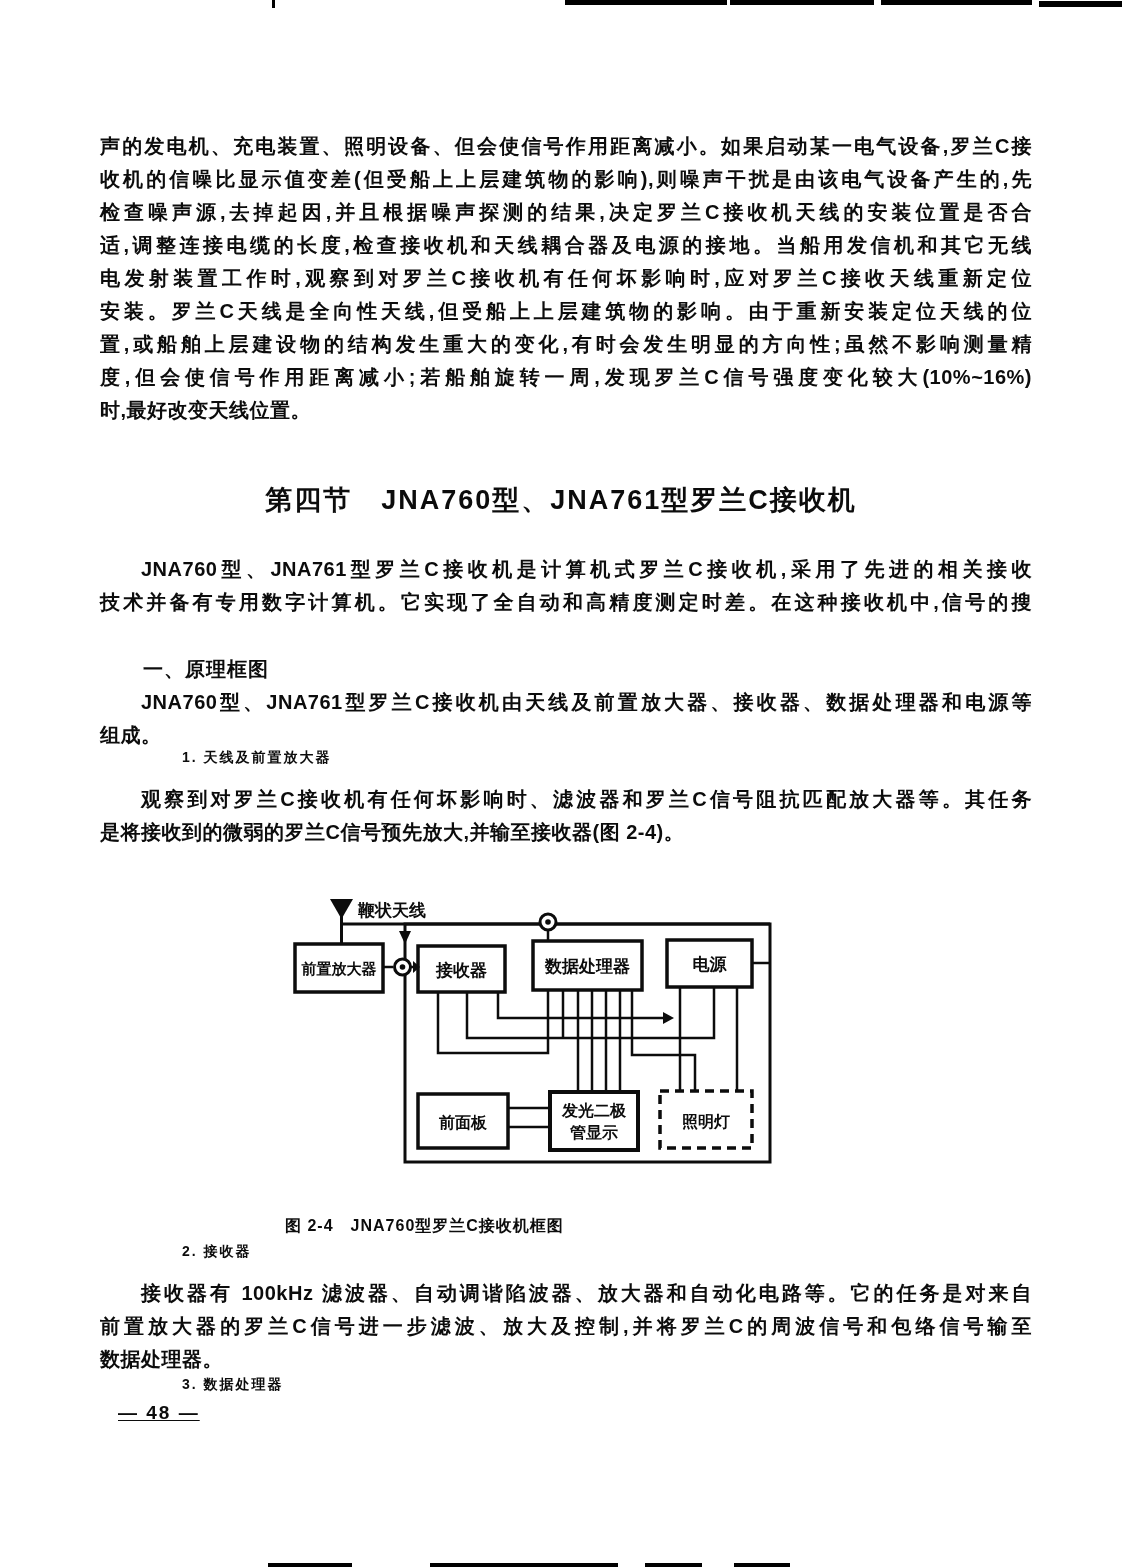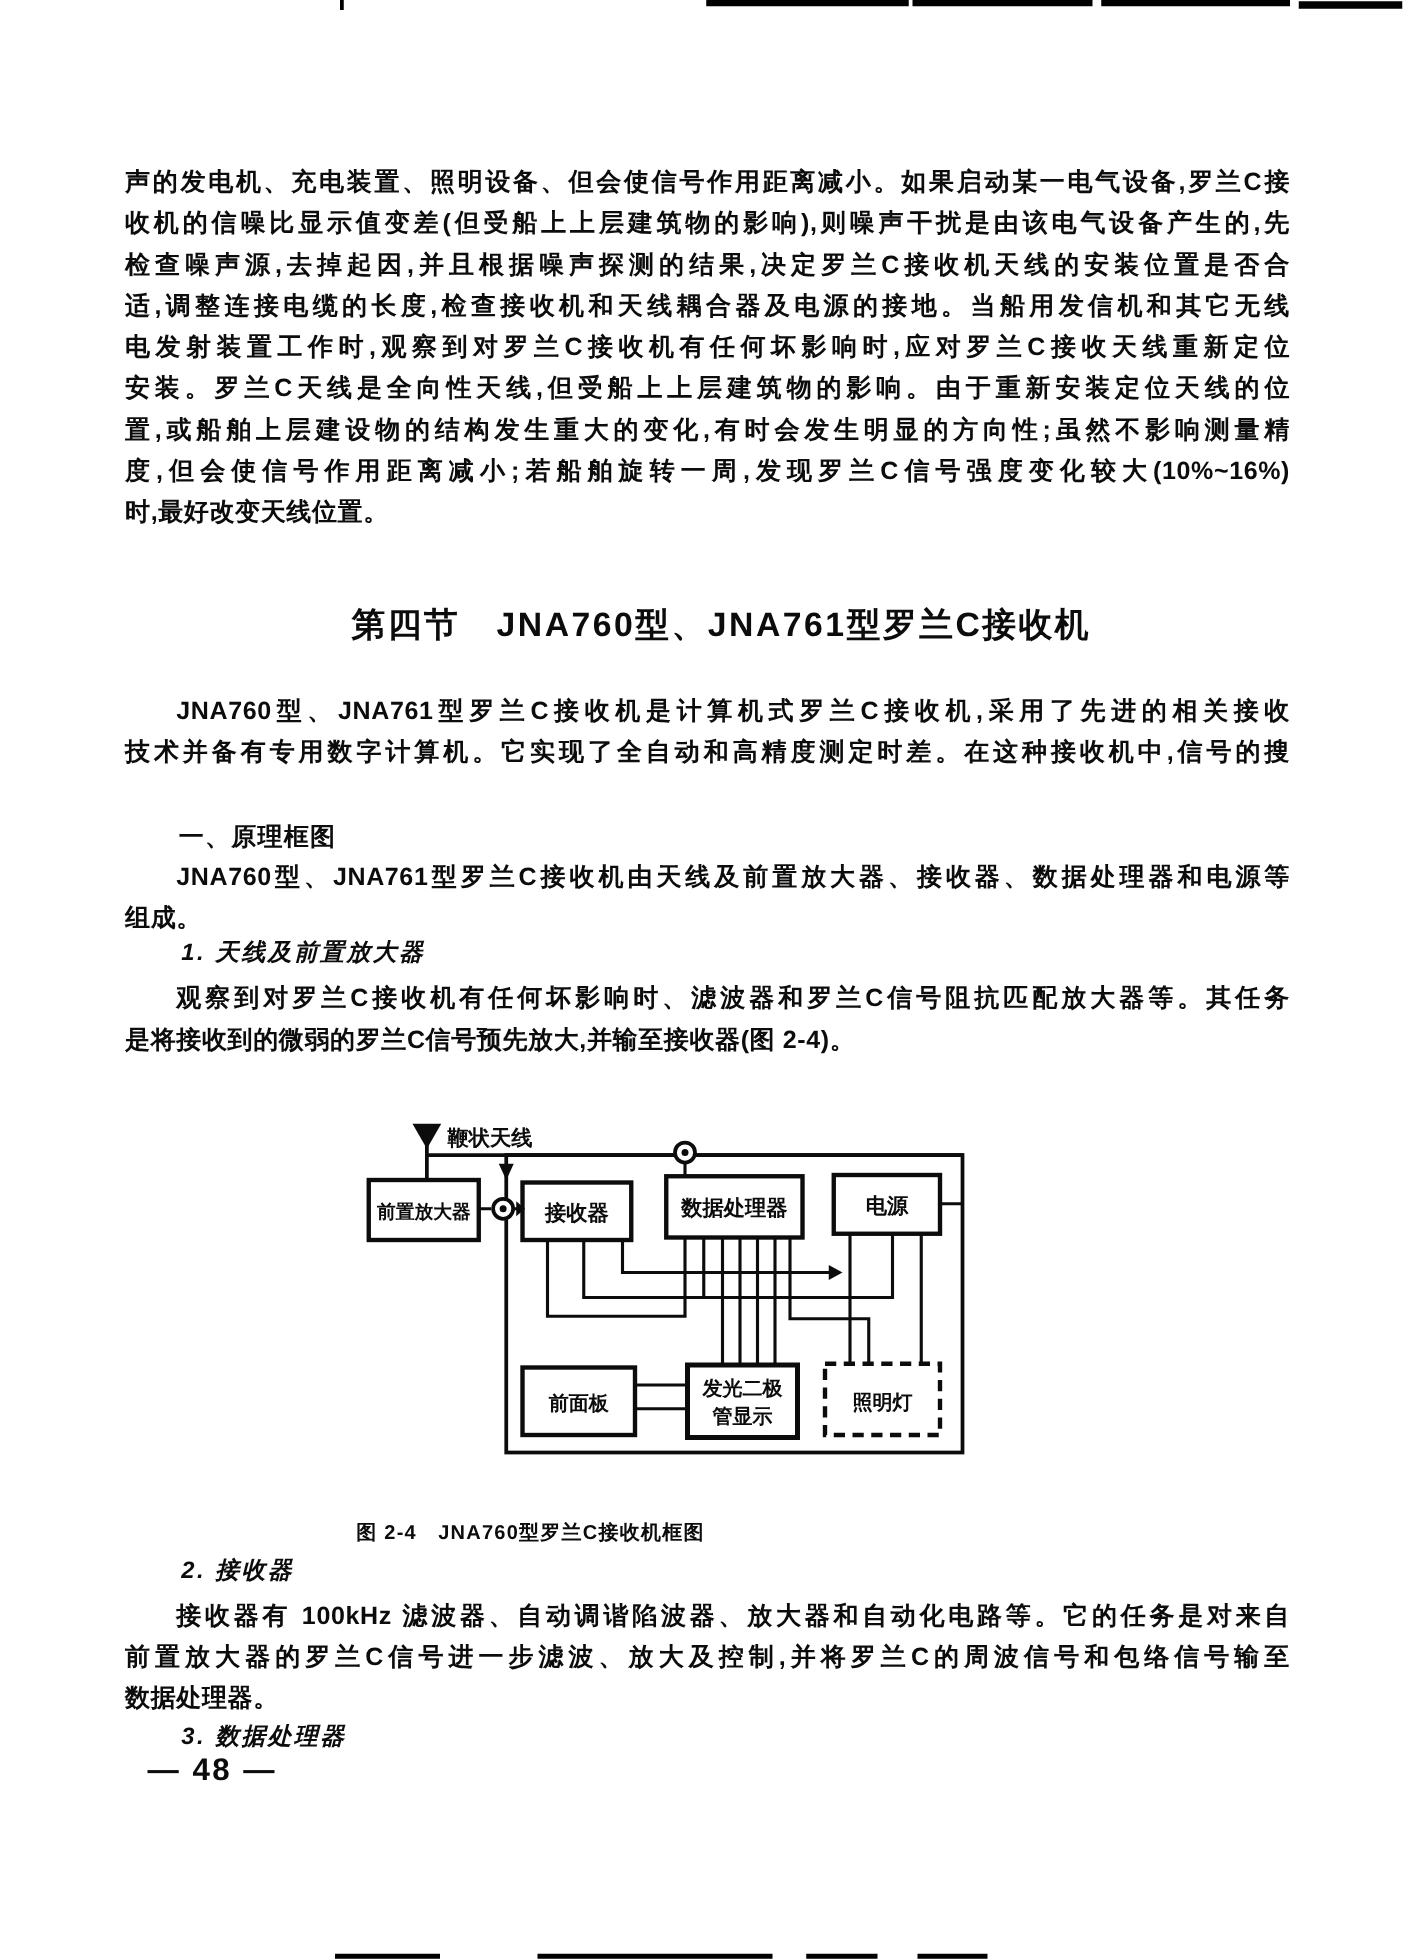--- a/index.html
+++ b/index.html
@@ -8,23 +8,23 @@
     font-family:"Liberation Sans","DejaVu Sans",sans-serif;
     color:#0c0c0c;overflow:hidden;
   }
   .abs{position:absolute;}
   .col{left:100px;width:932px;}
   .line{font-size:20px;font-weight:700;line-height:33px;letter-spacing:.5px;white-space:nowrap;}
   .fill{white-space:normal;text-align:justify;text-align-last:justify;}
   .indent{text-indent:41px;}
   .heading{font-size:27px;font-weight:800;text-align:center;letter-spacing:2px;}
   .subhead{font-size:20px;font-weight:800;letter-spacing:1px;}
-  .item{font-size:19px;font-weight:700;font-style:italic;letter-spacing:2px;}
+  .item{font-size:14px;font-weight:700;letter-spacing:2px;margin-left:37px;}
   .caption{font-size:16px;font-weight:700;text-align:left;letter-spacing:1px;}
-  .pagenum{font-size:25px;font-weight:700;letter-spacing:2px;}
+  .pagenum{font-size:19px;font-weight:700;letter-spacing:2px;text-decoration:underline;}
   .tm{position:absolute;background:#000;}
   svg text{font-family:"Liberation Sans","DejaVu Sans",sans-serif;font-weight:700;fill:#0c0c0c;}
 </style>
 </head>
 <body>
 
 <div class="tm" style="left:272px;top:0;width:3px;height:8px"></div>
 <div class="tm" style="left:565px;top:0;width:162px;height:5px"></div>
 <div class="tm" style="left:730px;top:0;width:144px;height:5px"></div>
 <div class="tm" style="left:881px;top:0;width:151px;height:5px"></div>
@@ -40,21 +40,21 @@
   <div class="line fill">收机的信噪比显示值变差(但受船上上层建筑物的影响),则噪声干扰是由该电气设备产生的,先</div>
   <div class="line fill">检查噪声源,去掉起因,并且根据噪声探测的结果,决定罗兰C接收机天线的安装位置是否合</div>
   <div class="line fill">适,调整连接电缆的长度,检查接收机和天线耦合器及电源的接地。当船用发信机和其它无线</div>
   <div class="line fill">电发射装置工作时,观察到对罗兰C接收机有任何坏影响时,应对罗兰C接收天线重新定位</div>
   <div class="line fill">安装。罗兰C天线是全向性天线,但受船上上层建筑物的影响。由于重新安装定位天线的位</div>
   <div class="line fill">置,或船舶上层建设物的结构发生重大的变化,有时会发生明显的方向性;虽然不影响测量精</div>
   <div class="line fill">度,但会使信号作用距离减小;若船舶旋转一周,发现罗兰C信号强度变化较大(10%~16%)</div>
   <div class="line">时,最好改变天线位置。</div>
 </div>
 
-<div class="abs heading" style="left:76px;top:482px;width:1002px">第四节　JNA760型、JNA761型罗兰C接收机</div>
+<div class="abs heading" style="left:60px;top:482px;width:1002px">第四节　JNA760型、JNA761型罗兰C接收机</div>
 
 <div class="abs col" style="top:553px">
   <div class="line fill indent">JNA760型、JNA761型罗兰C接收机是计算机式罗兰C接收机,采用了先进的相关接收</div>
   <div class="line fill">技术并备有专用数字计算机。它实现了全自动和高精度测定时差。在这种接收机中,信号的搜</div>
 </div>
 
 <div class="abs subhead" style="left:143px;top:656px">一、原理框图</div>
 
 <div class="abs col" style="top:686px">
   <div class="line fill indent">JNA760型、JNA761型罗兰C接收机由天线及前置放大器、接收器、数据处理器和电源等</div>

